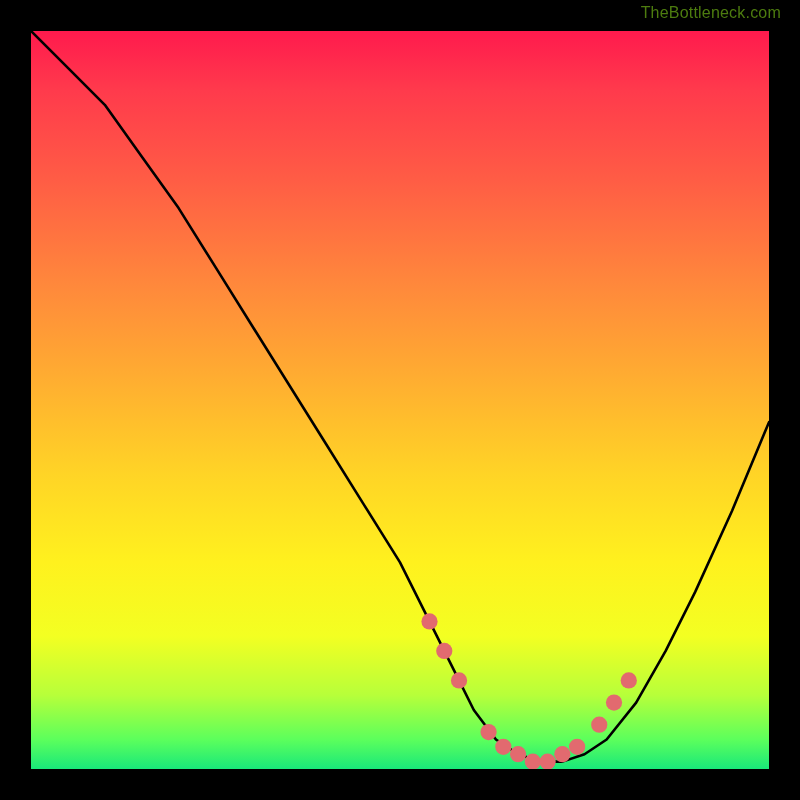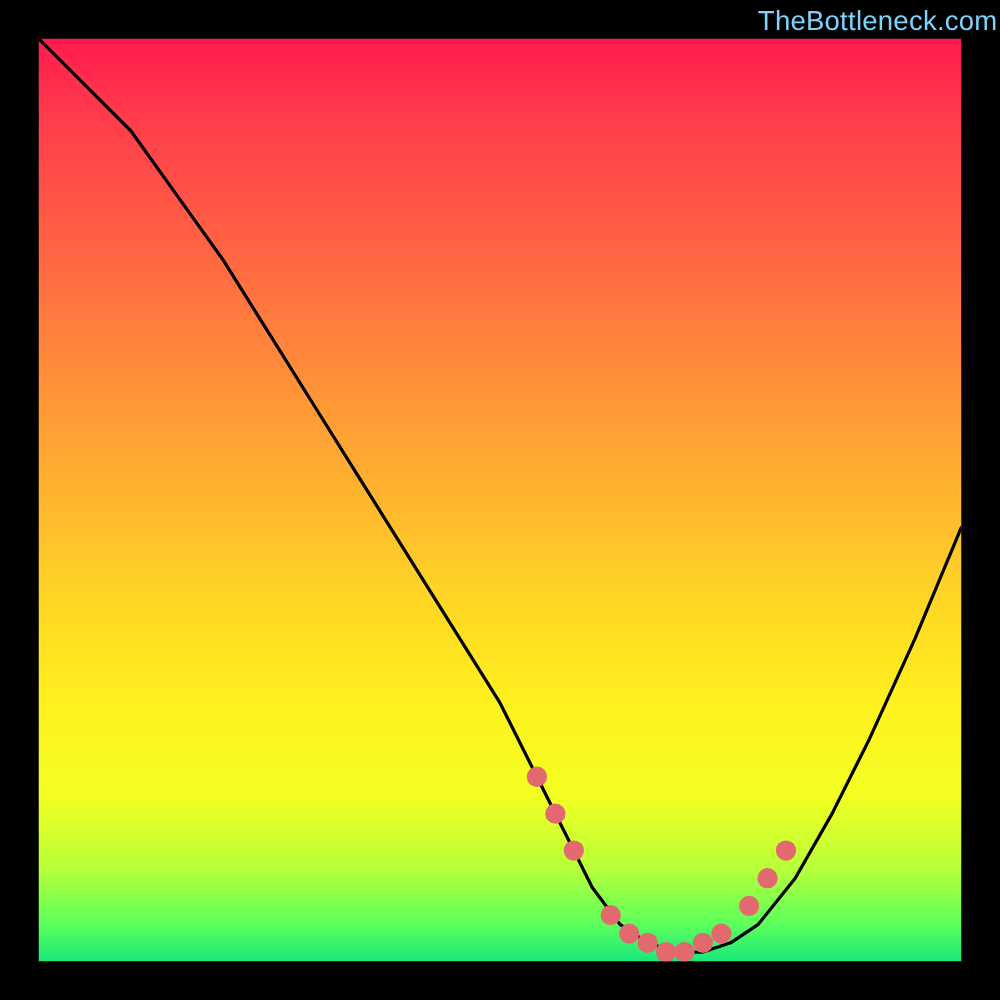--- a/index.html
+++ b/index.html
@@ -13,23 +13,23 @@
   }
   .frame {
     position: relative;
     width: 800px;
     height: 800px;
     background: #000;
   }
   .watermark {
     position: absolute;
     top: 4px;
-    right: 2px;
-    color: #7dd3fc;
-    font-size: 22px;
+    right: 19px;
+    color: #4d7c0f;
+    font-size: 16px;
     font-weight: 500;
     letter-spacing: 0.2px;
   }
   .plot-area {
     position: absolute;
     left: 31px;
     top: 31px;
     width: 738px;
     height: 738px;
     

